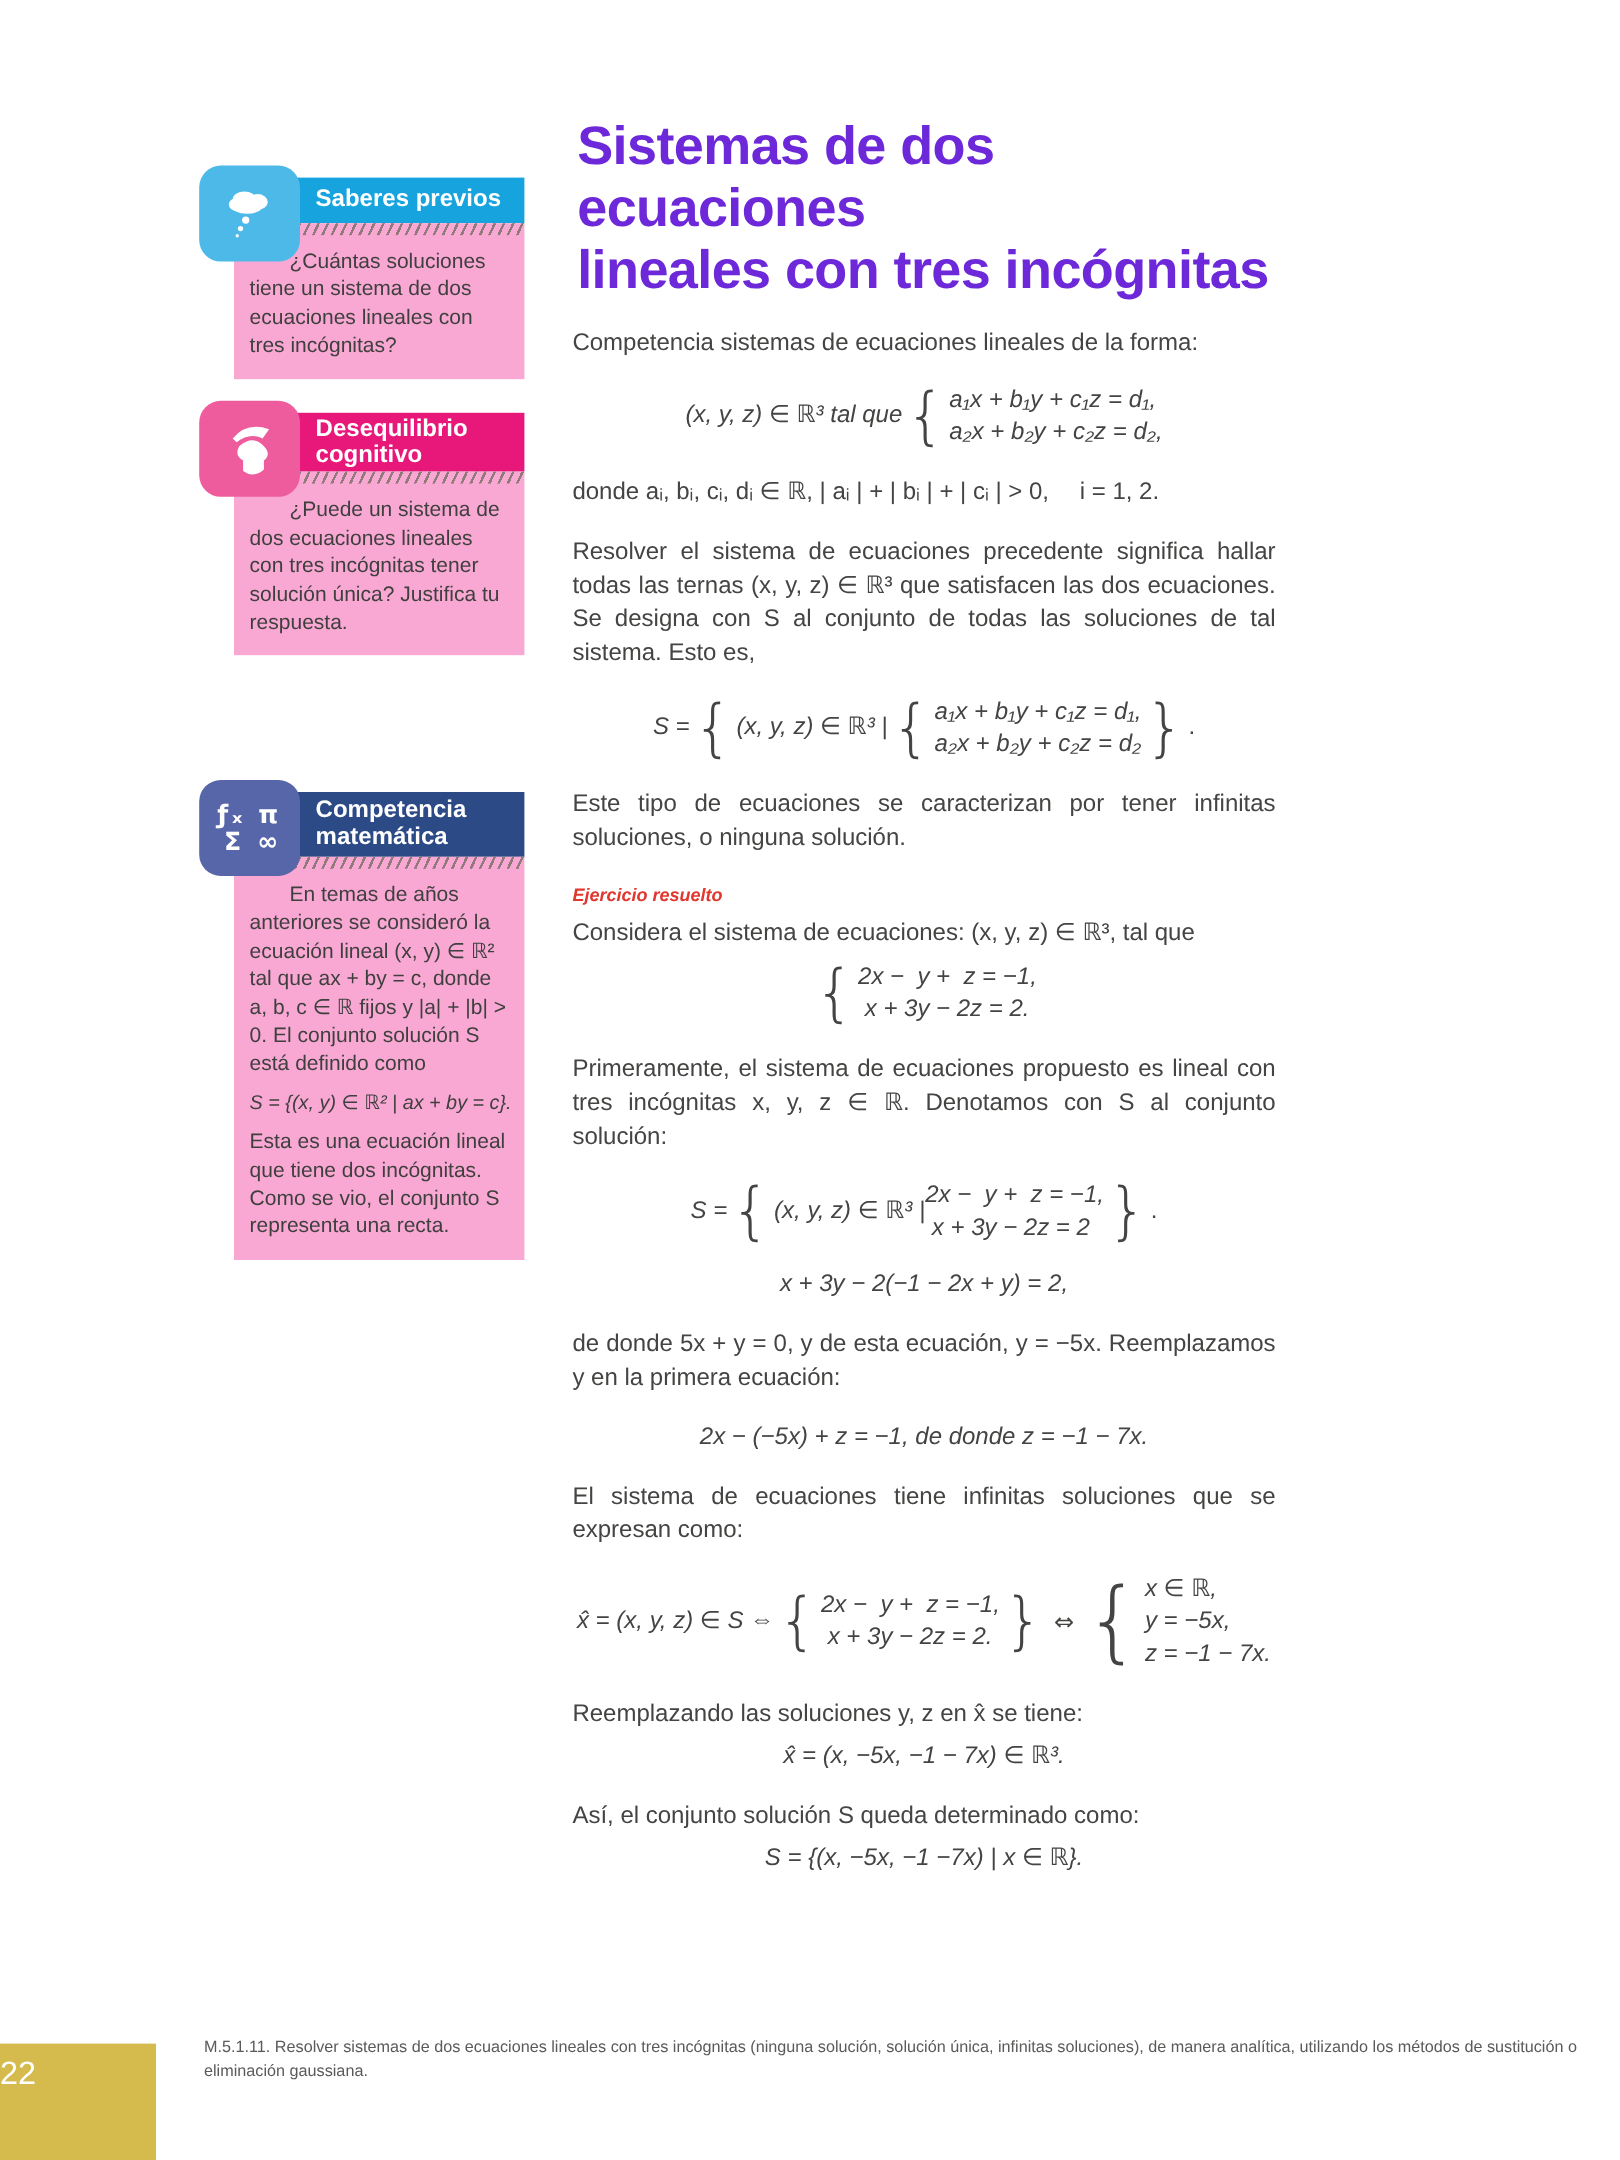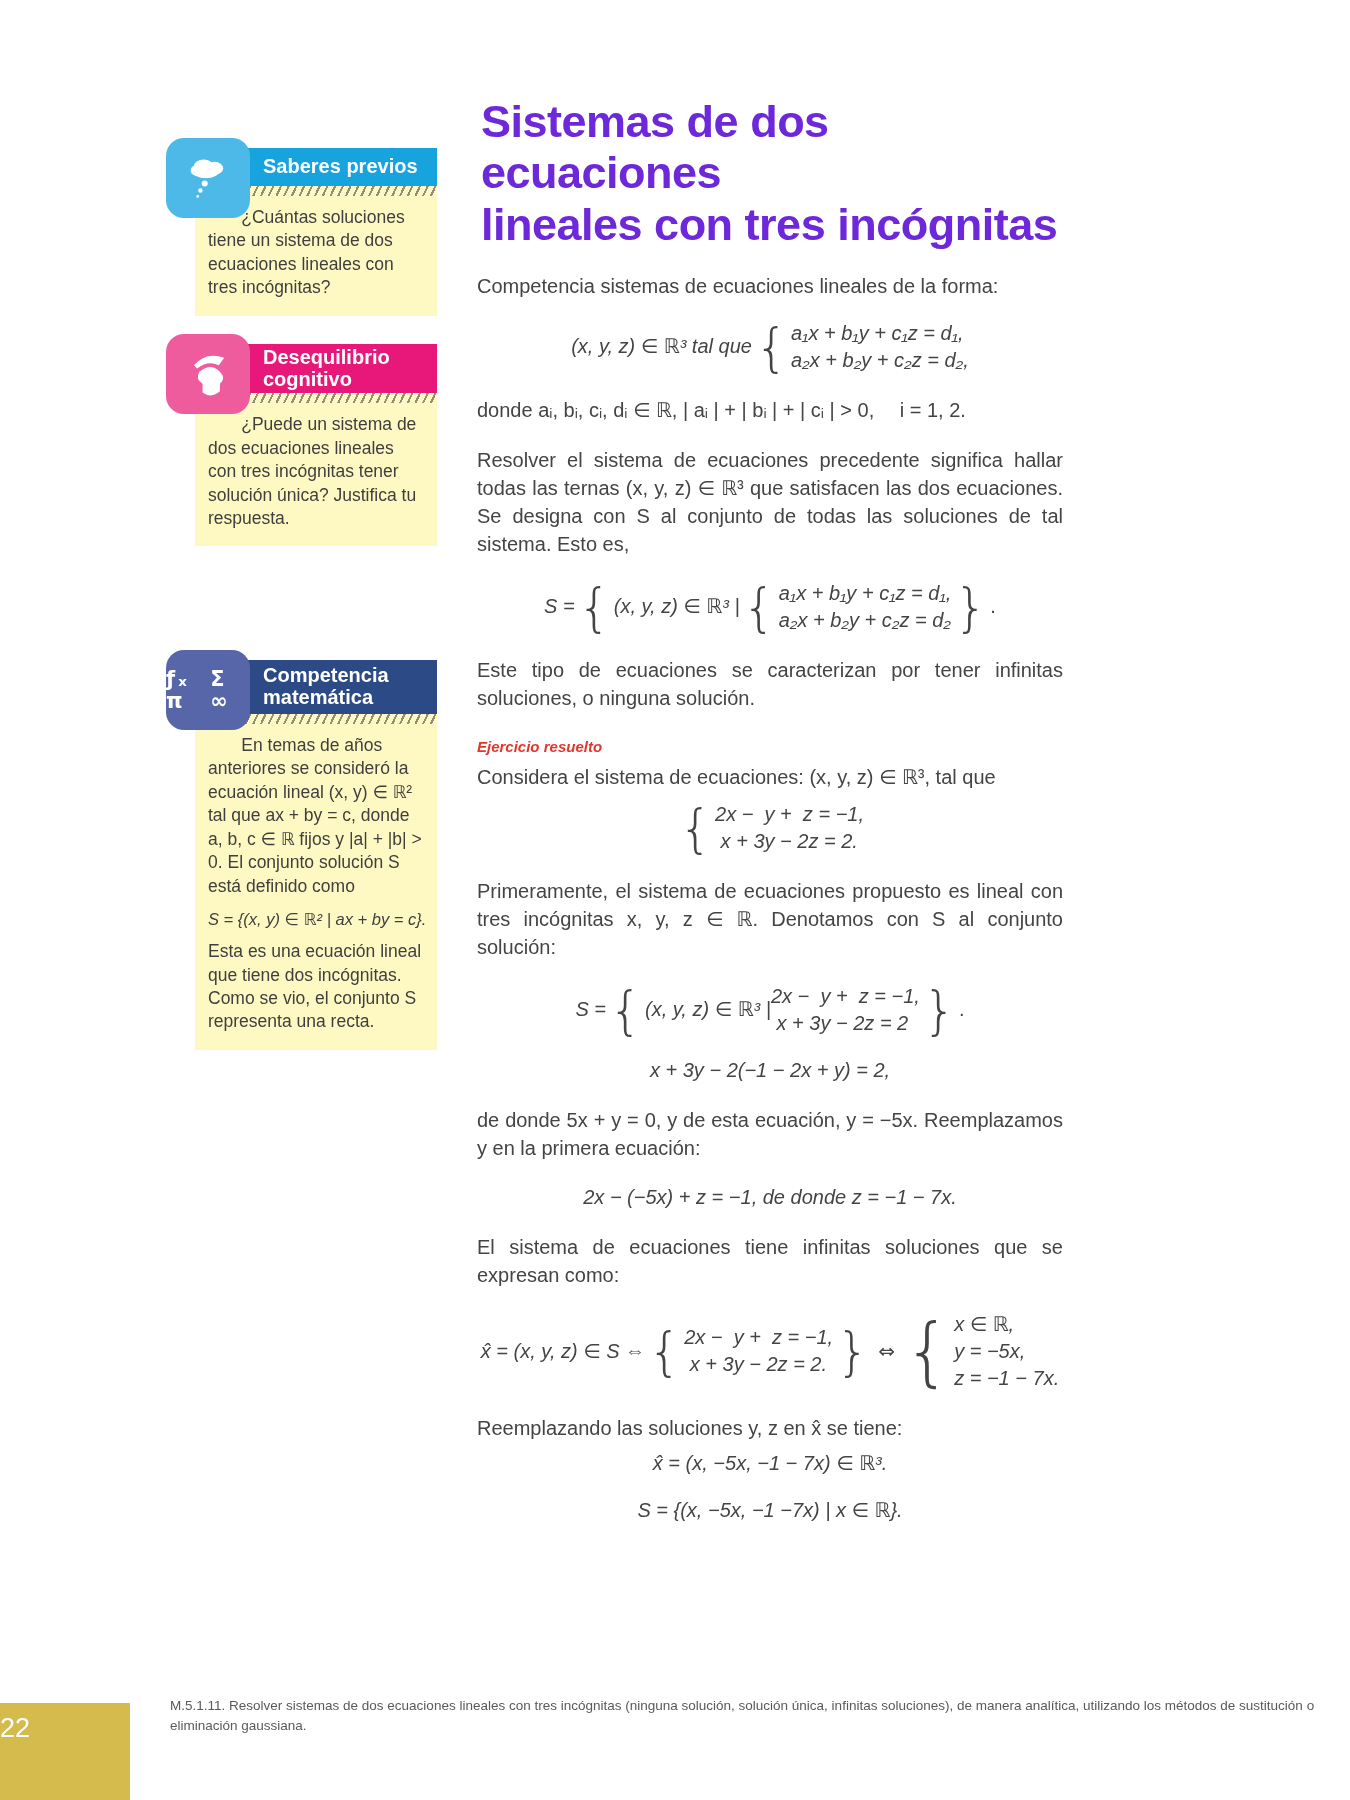--- a/index.html
+++ b/index.html
@@ -13,36 +13,36 @@
     position:absolute;left:-4px;top:-10px;width:84px;height:80px;border-radius:18px;z-index:2;
     display:flex;align-items:center;justify-content:center;
   }
   .icon-tile svg{width:52px;height:52px;}
   .note-header{
     margin-left:25px;min-height:38px;display:flex;align-items:center;
     padding:3px 8px 3px 68px;box-sizing:border-box;
     color:#fff;font-weight:bold;font-size:20px;line-height:1.08;
   }
   .note-body{
-    margin-left:25px;background:#fef9c3;
+    margin-left:25px;background:#f9a8d4;
     font-size:17.5px;line-height:1.34;color:#3f3f3e;
   }
   .hatch{height:10px;background:repeating-linear-gradient(115deg,#6d6a5c 0 2px,rgba(0,0,0,0) 2px 7px);opacity:.75;}
   .note-body .inner{padding:10px 13px 16px 13px;}
   .note-body p{margin:0 0 10px 0;}
   .note-body p:last-child{margin-bottom:0;}
   .p-indent{text-indent:1.9em;}
   .note-eq{font-style:italic;font-size:16.5px;margin:12px 0;white-space:pre;}
   .box-blue .note-header{background:#16a3de;}
   .box-blue .icon-tile{background:#4db9e9;}
   .box-pink .note-header{background:#e8187b;}
   .box-pink .icon-tile{background:#ef5c9d;}
   .box-navy .note-header{background:#2c4a86;}
   .box-navy .icon-tile{background:#5765a9;}
-  .math-glyphs{display:flex;flex-direction:row;align-items:center;color:#fff;font-family:"DejaVu Sans",sans-serif;font-size:21px;line-height:1.05;font-weight:bold;letter-spacing:3px;}
+  .math-glyphs{display:flex;flex-direction:column;align-items:flex-end;color:#fff;font-family:"DejaVu Sans",sans-serif;font-size:21px;line-height:1.05;font-weight:bold;letter-spacing:3px;}
   
   .main-col{position:absolute;left:477px;top:96px;width:586px;}
   .title{
     margin:0 0 22px 4px;color:#6d28d9;font-size:45px;line-height:1.14;
     font-weight:bold;letter-spacing:-0.5px;
   }
   .para{margin:22px 0;font-size:20px;line-height:1.4;text-align:justify;}
   .para.no-just{text-align:left;}
   .eq{margin:20px 0;display:flex;align-items:center;justify-content:center;
       font-style:italic;font-size:20px;line-height:1.35;white-space:pre;}
@@ -220,20 +220,21 @@
         <span>z = −1 − 7x.</span>
       </span>
     </div>
 
     <p class="para no-just" style="margin-bottom:4px;">Reemplazando las soluciones y, z en x̂ se tiene:</p>
 
     <div class="eq" style="margin-top:8px;">
       <span>x̂ = (x, −5x, −1 − 7x) ∈ ℝ³.</span>
     </div>
 
+    <p class="para no-just" style="margin-bottom:4px;">Así, el conjunto solución S queda determinado como:</p>
 
     <div class="eq" style="margin-top:8px;">
       <span>S = {(x, −5x, −1 −7x) | x ∈ ℝ}.</span>
     </div>
 
   </main>
 
   <p class="footnote">M.5.1.11. Resolver sistemas de dos ecuaciones lineales con tres incógnitas (ninguna solución, solución única, infinitas soluciones), de manera analítica, utilizando los métodos de sustitución o eliminación gaussiana.</p>
 
   <div class="page-tab">

